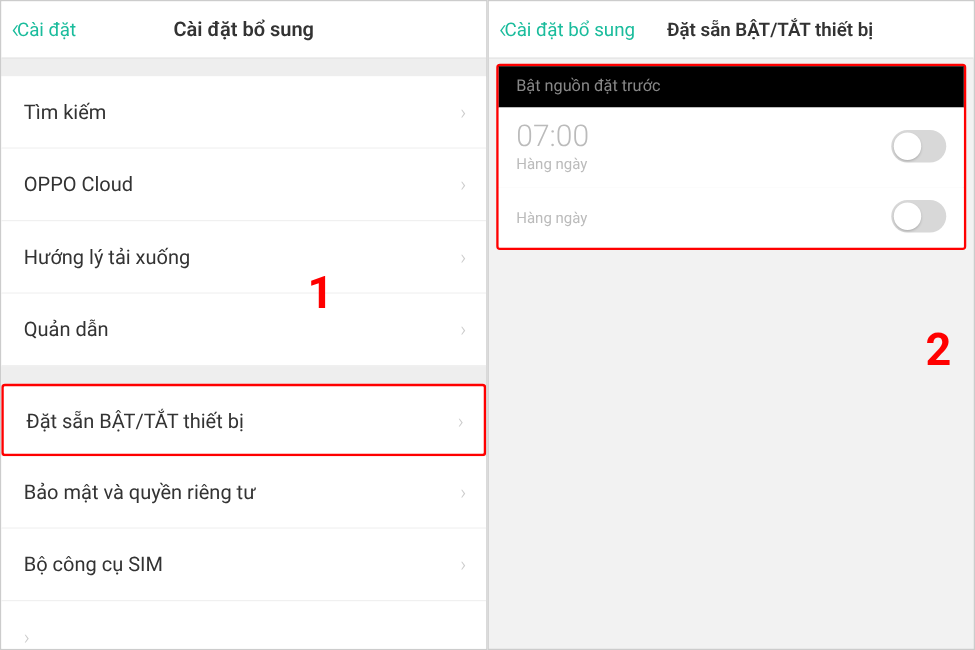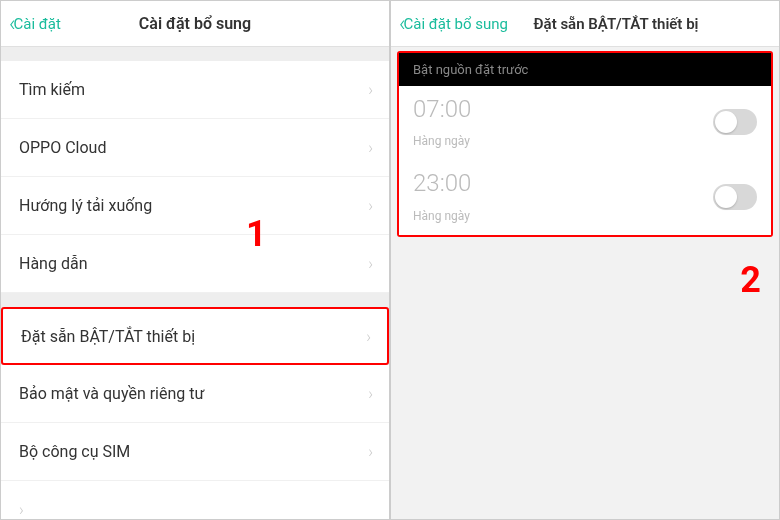--- a/index.html
+++ b/index.html
@@ -130,21 +130,21 @@
     }
     .time-value {
       font-size: 24px;
       color: #bbb;
       font-weight: 300;
       line-height: 1.1;
     }
     .time-sub {
       font-size: 12px;
       color: #bbb;
-      margin-top: 12px;
+      margin-top: 2px;
     }
     .toggle {
       width: 44px;
       height: 26px;
       background: #d8d8d8;
       border-radius: 13px;
       position: relative;
       flex-shrink: 0;
     }
     .toggle-knob {
@@ -184,21 +184,21 @@
     </div>
     <div class="list-item">
       <span>OPPO Cloud</span>
       <span class="chevron">›</span>
     </div>
     <div class="list-item">
       <span>Hướng lý tải xuống</span>
       <span class="chevron">›</span>
     </div>
     <div class="list-item">
-      <span>Hàng dẫn</span>
+      <span>Quản dẫn</span>
       <span class="chevron">›</span>
     </div>
 
     <div class="spacer"></div>
 
     <div class="list-item highlight-box">
       <span>Đặt sẵn BẬT/TẮT thiết bị</span>
       <span class="chevron">›</span>
     </div>
     <div class="list-item">
@@ -237,21 +237,20 @@
         <div class="time-value">07:00</div>
         <div class="time-sub">Hàng ngày</div>
       </div>
       <div class="toggle">
         <div class="toggle-knob"></div>
       </div>
     </div>
 
     <div class="time-row">
       <div class="time-info">
-        <div class="time-value">23:00</div>
         <div class="time-sub">Hàng ngày</div>
       </div>
       <div class="toggle">
         <div class="toggle-knob"></div>
       </div>
     </div>
   </div>
 
   <div class="marker marker-2">2</div>
 </div>

